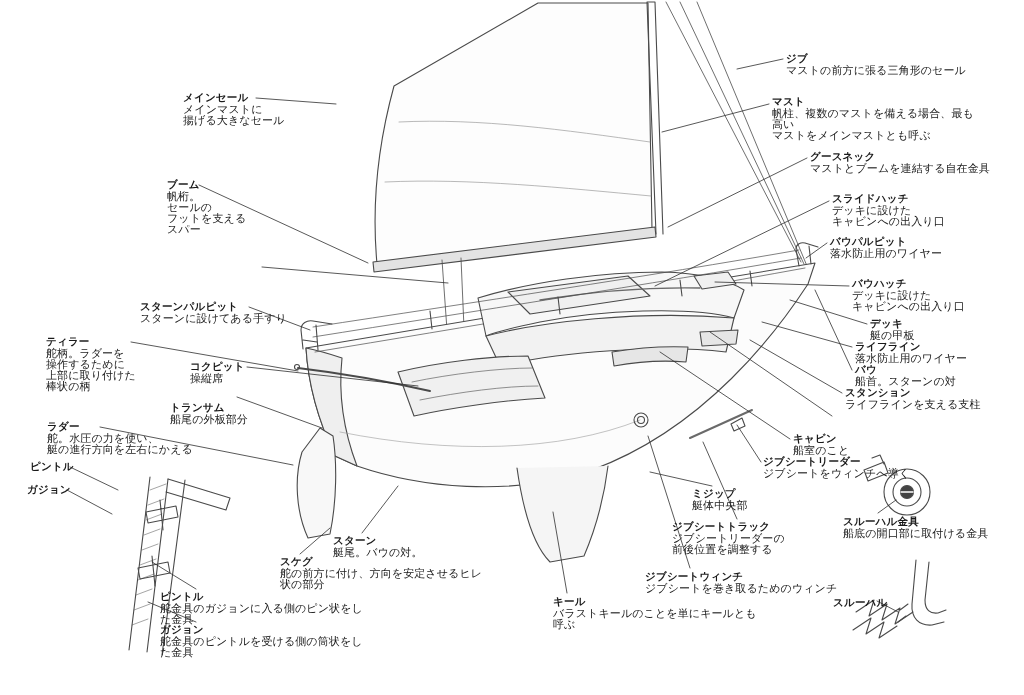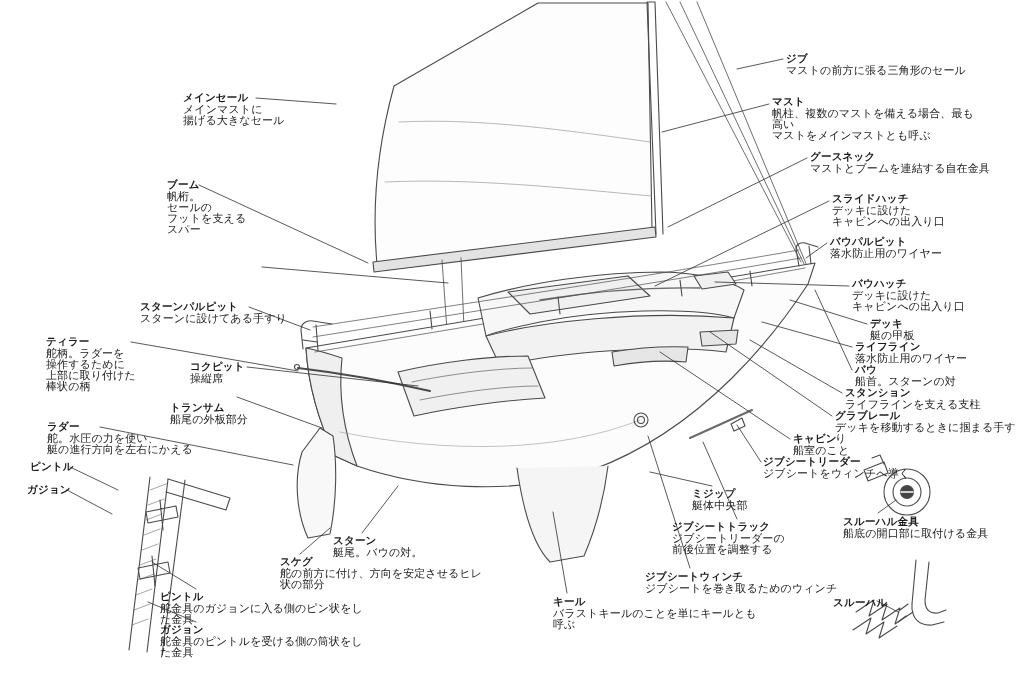--- a/index.html
+++ b/index.html
@@ -214,23 +214,19 @@
         <div class="ld">落水防止用のワイヤー</div>
       </div>
     <div class="label" style="left:855px;top:364px">
         <div class="lt">バウ</div>
         <div class="ld">船首。スターンの対</div>
       </div>
     <div class="label" style="left:845px;top:387px">
         <div class="lt">スタンション</div>
         <div class="ld">ライフラインを支える支柱</div>
       </div>
-    <div class="label" style="left:835px;top:410px">
-        <div class="lt">グラブレール</div>
-        <div class="ld">デッキを移動するときに掴まる手すり</div>
-      </div>
     <div class="label" style="left:793px;top:433px">
         <div class="lt">キャビン</div>
         <div class="ld">船室のこと</div>
       </div>
   </div>
 
 </div>
 
 </body></html>

